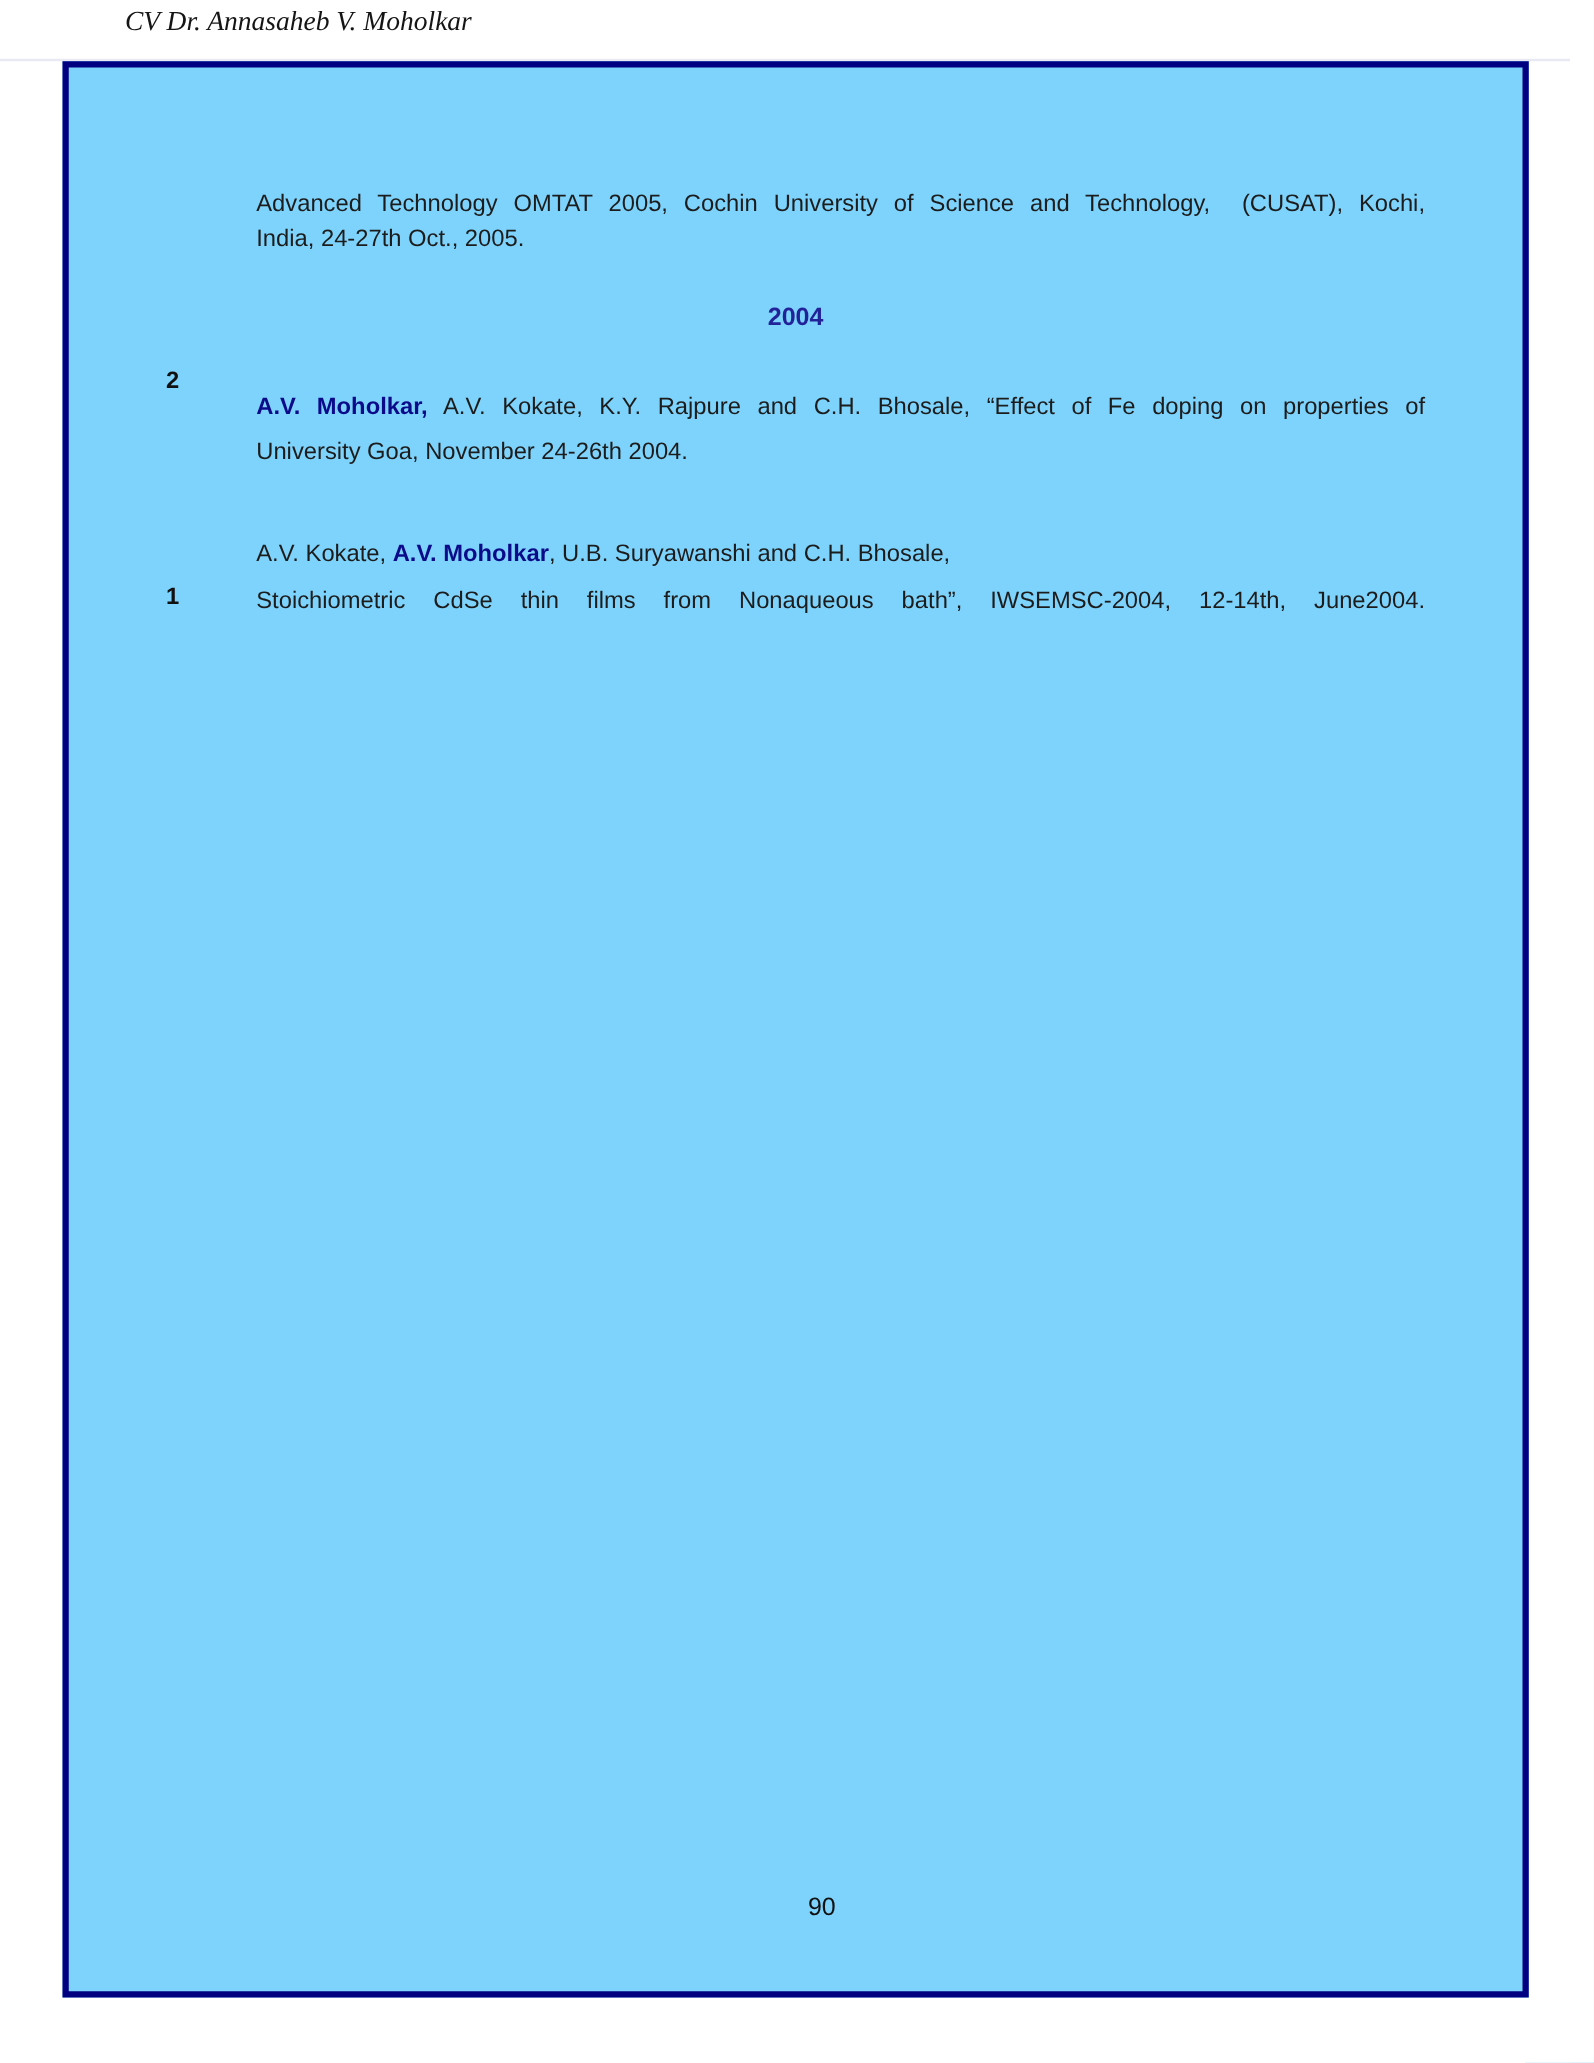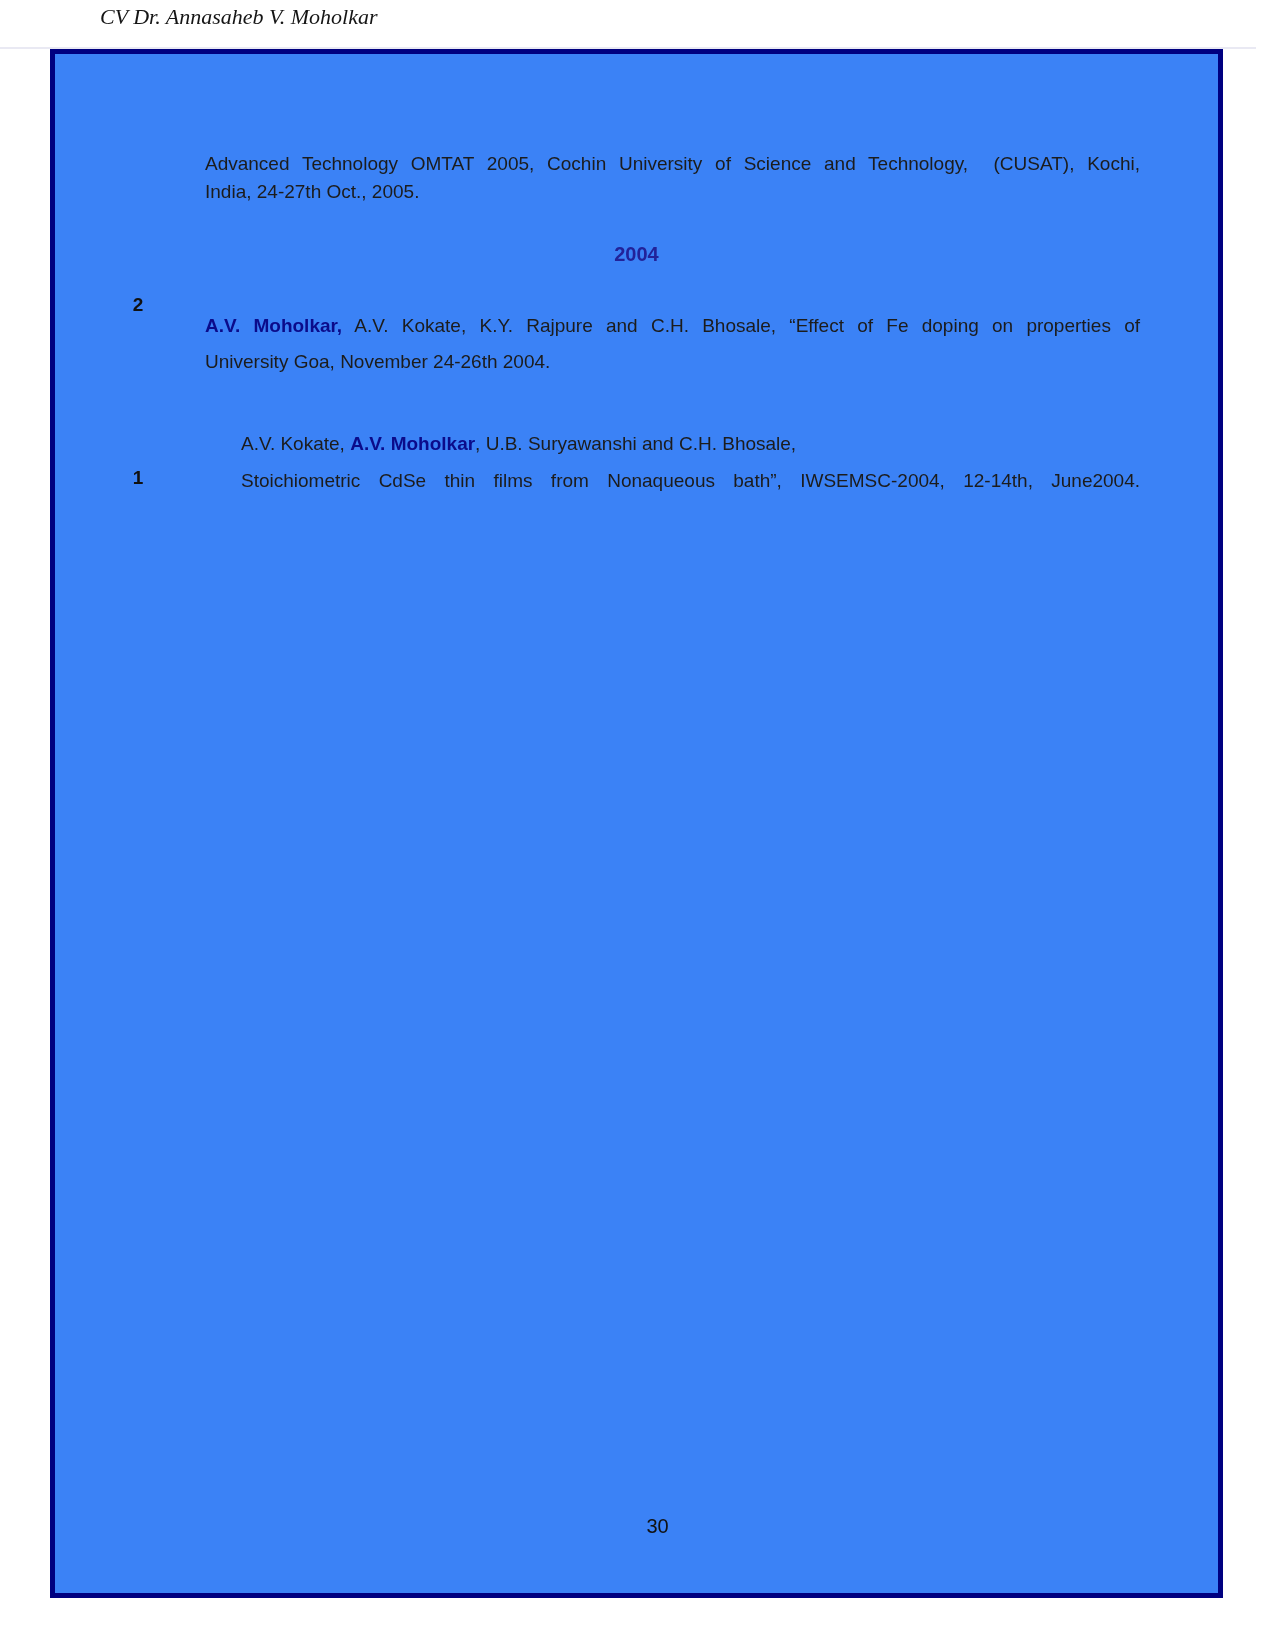--- a/index.html
+++ b/index.html
@@ -35,21 +35,21 @@
     background: #e9e9f3;
   }
   .border-box {
     position: absolute;
     left: 50px;
     top: 49px;
     width: 1173px;
     height: 1549px;
     box-sizing: border-box;
     border: 5px solid var(--border-navy, #000080);
-    background: #3b82f6;
+    background: #7dd3fc;
   }
   
   .intro {
     position: absolute;
     left: 150px;
     top: 96px;
     width: 935px;
     font-size: 19px;
     line-height: 28px;
   }
@@ -66,21 +66,21 @@
   }
   .pub-item {
     position: absolute;
     left: 150px;
     width: 935px;
     font-size: 19px;
   }
   .item-2 { top: 210px; margin-top: 44px; }
   .item-2 .line { line-height: 36px; height: 36px; }
   .item-1 { top: 371px; }
-  .item-1 .line { line-height: 37px; height: 37px; margin-left: 36px; }
+  .item-1 .line { line-height: 37px; height: 37px; }
   .line { white-space: pre-wrap; }
   .j-full {
     text-align: justify;
     text-align-last: justify;
   }
   .spread { word-spacing: 5px; }
   .name {
     font-weight: bold;
     color: var(--name-blue, #0b0b8a);
   }
@@ -133,16 +133,16 @@
       <div class="line"><span>University Goa, November 24-26th 2004.</span></div>
     </div>
 
     <div class="item-number num-1">1</div>
 
     <div class="pub-item item-1">
       <div class="line"><span>A.V. Kokate, </span><span class="name">A.V. Moholkar</span><span>, U.B. Suryawanshi and C.H. Bhosale,</span></div>
       <div class="line j-full"><span>Stoichiometric CdSe thin films from Nonaqueous bath”, IWSEMSC-2004, 12-14th, June2004.</span></div>
     </div>
 
-    <div class="page-number">30</div>
+    <div class="page-number">90</div>
 
   </div>
 </div>
 
 </body></html>

